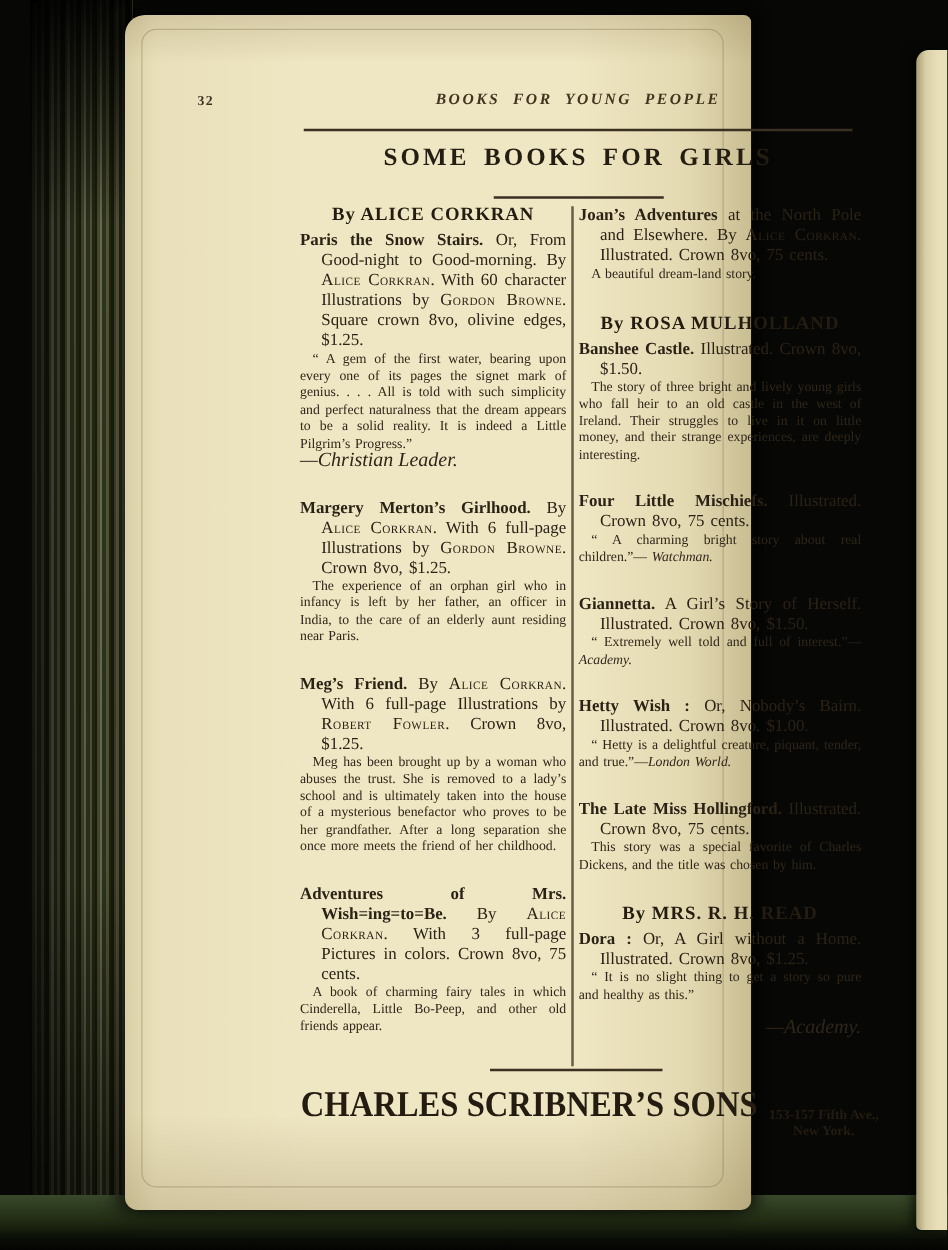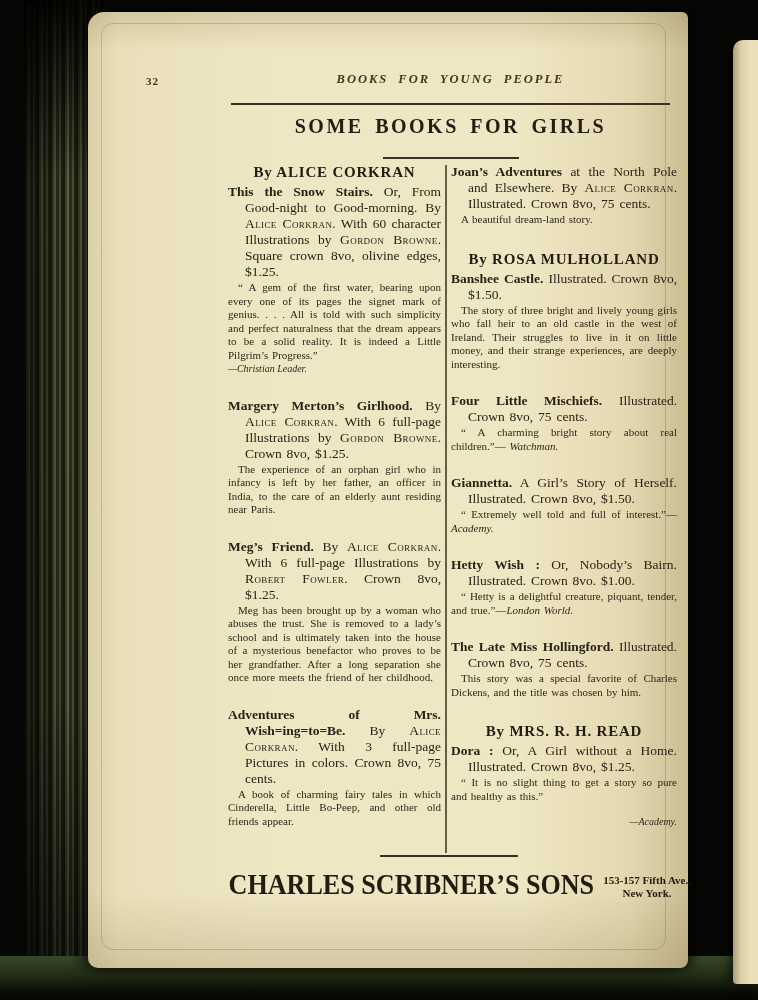--- a/index.html
+++ b/index.html
@@ -27,21 +27,21 @@
     background:linear-gradient(180deg, #39482a 0%, #222d14 45%, #0a0d06 80%, #040402 100%);
   }
   .facing-page-edge {
     position:absolute; left:733px; top:40px; width:25px; height:944px;
     background:linear-gradient(90deg, #a99e76 0%, #d8cfa6 30%, #e9e0ba 70%);
     border-radius:10px 0 0 4px;
     box-shadow:-4px 0 8px rgba(0,0,0,.55);
   }
   
   .book-page {
-    position:absolute; left:88px; top:12px; width:600px; height:956px;
+    position:absolute; left:100px; top:12px; width:501px; height:956px;
     background:
       linear-gradient(180deg, rgba(120,100,55,.20) 0%, rgba(120,100,55,0) 4%, rgba(120,100,55,0) 92%, rgba(120,100,55,.22) 100%),
       linear-gradient(90deg, #d9cfa6 0%, #e9e0bb 5%, #efe6c3 30%, #efe6c3 72%, #e3d9b1 90%, #c9bd92 100%);
     border-radius:16px 6px 8px 10px;
     box-shadow:-7px 2px 14px rgba(0,0,0,.6), 6px 0 10px rgba(0,0,0,.5);
     color:#2f2518;
   }
   .page-emboss-frame {
     position:absolute; left:13px; top:11px; right:22px; bottom:18px;
     border:1px solid rgba(110,95,60,.30); border-radius:12px; pointer-events:none;
@@ -77,33 +77,33 @@
     margin:22px 0 0 0; color:#2b2216;
   }
   .first { margin-top:0; }
   .rs-b  { font-weight:bold; }
   .rs-sc { font-variant:small-caps; letter-spacing:.4px; }
   .rs-i  { font-style:italic; }
   .note {
     font-size:11px; line-height:13.5px; text-align:justify; text-indent:10px;
     word-spacing:1px; margin:1px 0 0 0; color:#2f2619;
   }
-  .attr { font-size:10px; line-height:13.5px; font-style:italic; margin:0; color:#2f2619; }
+  .attr { font-size:16px; line-height:13.5px; font-style:italic; margin:0; color:#2f2619; }
   .attr.right { text-align:right;margin-top:12px; }
   
   .footer-rule { position:absolute; left:292px; top:843px; width:138px; height:1.5px; background:#3a3123; }
   .footer {
     position:absolute; left:100px; top:856px; width:480px;
     display:flex; justify-content:flex-start; align-items:flex-start; gap:9px;
   }
   .publisher {
     display:inline-block; transform:scaleX(.9); transform-origin:right center;
     font-weight:bold; font-size:29px; letter-spacing:0; color:#241c10; white-space:nowrap;
   }
-  .address { margin-top:6px; font-weight:bold; font-size:11px; line-height:12.5px; color:#241c10; white-space:nowrap; }
+  .address { margin-top:18px; font-weight:bold; font-size:11px; line-height:12.5px; color:#241c10; white-space:nowrap; }
   .address-line2 { text-align:center; }
 </style>
 </head>
 <body>
 
 <div class="page-edges-stack"></div>
 <div class="book-bottom-edge"></div>
 <div class="facing-page-edge"></div>
 
 <div class="book-page">
@@ -113,21 +113,21 @@
   <div class="running-head">BOOKS FOR YOUNG PEOPLE</div>
   <div class="head-rule"></div>
   <div class="section-title">SOME BOOKS FOR GIRLS</div>
   <div class="section-rule"></div>
 
   <div class="col-divider"></div>
 
   <div class="col-left">
     <div class="author-heading">By ALICE CORKRAN</div>
 
-    <p class="entry first"><span class="rs-b">This the Snow Stairs.</span><span> Or, From Good-night to Good-morning. By </span><span class="rs-sc">Alice Corkran</span><span>. With 60 character Illustrations by </span><span class="rs-sc">Gordon Browne</span><span>. Square crown 8vo, olivine edges, $1.25.</span></p>
+    <p class="entry first"><span class="rs-b">Paris the Snow Stairs.</span><span> Or, From Good-night to Good-morning. By </span><span class="rs-sc">Alice Corkran</span><span>. With 60 character Illustrations by </span><span class="rs-sc">Gordon Browne</span><span>. Square crown 8vo, olivine edges, $1.25.</span></p>
     <p class="note"><span>“ A gem of the first water, bearing upon every one of its pages the signet mark of genius. . . . All is told with such simplicity and perfect naturalness that the dream appears to be a solid reality. It is indeed a Little Pilgrim’s Progress.”</span></p>
     <p class="attr">—Christian Leader.</p>
 
     <p class="entry"><span class="rs-b">Margery Merton’s Girlhood.</span><span> By </span><span class="rs-sc">Alice Corkran</span><span>. With 6 full-page Illustrations by </span><span class="rs-sc">Gordon Browne</span><span>. Crown 8vo, $1.25.</span></p>
     <p class="note"><span>The experience of an orphan girl who in infancy is left by her father, an officer in India, to the care of an elderly aunt residing near Paris.</span></p>
 
     <p class="entry"><span class="rs-b">Meg’s Friend.</span><span> By </span><span class="rs-sc">Alice Corkran</span><span>. With 6 full-page Illustrations by </span><span class="rs-sc">Robert Fowler</span><span>. Crown 8vo, $1.25.</span></p>
     <p class="note"><span>Meg has been brought up by a woman who abuses the trust. She is removed to a lady’s school and is ultimately taken into the house of a mysterious benefactor who proves to be her grandfather. After a long separation she once more meets the friend of her childhood.</span></p>
 
     <p class="entry"><span class="rs-b">Adventures of Mrs. Wish=ing=to=Be.</span><span> By </span><span class="rs-sc">Alice Corkran</span><span>. With 3 full-page Pictures in colors. Crown 8vo, 75 cents.</span></p>

